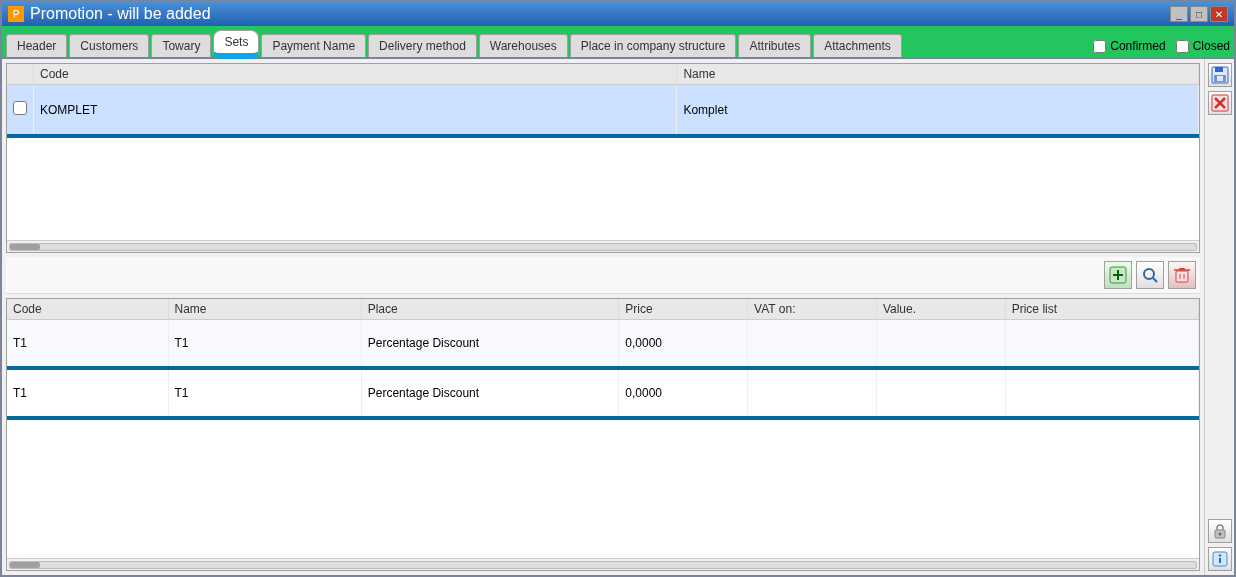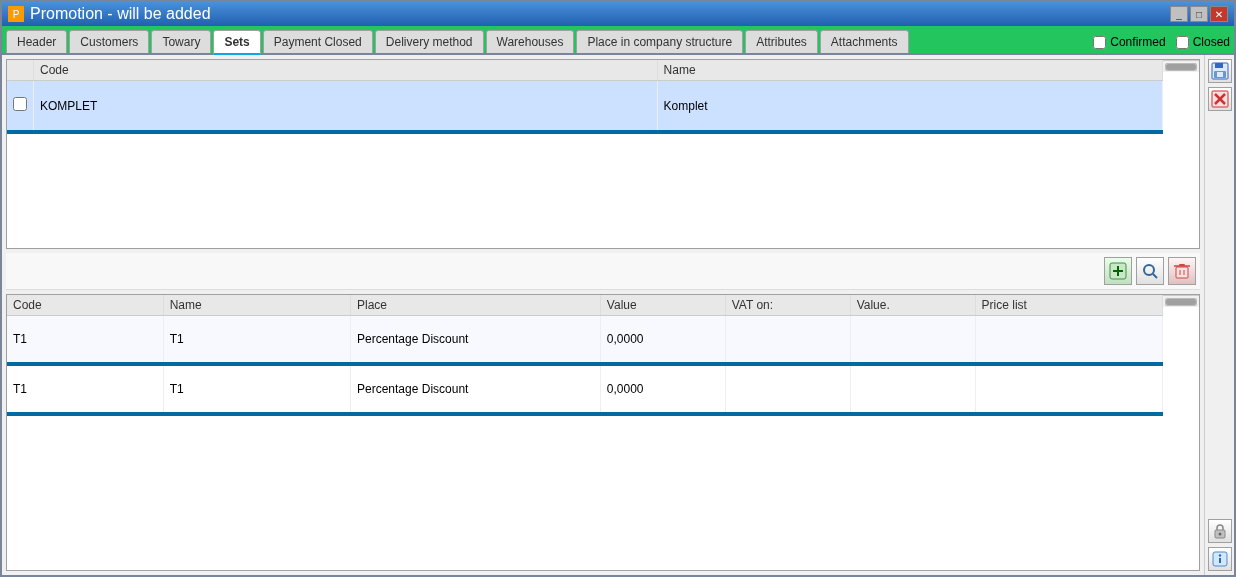--- a/index.html
+++ b/index.html
@@ -81,24 +81,25 @@
       border: 1px solid #a0a0a0;
       background: #ddd;
       cursor: pointer;
       margin-right: 2px;
       border-bottom: none;
       color: #333;
       border-radius: 3px 3px 0 0;
     }
     .tab.active {
       background: #fff;
-      border-bottom: 2px solid #0ea5e9;
+      border-bottom: 6px solid #0ea5e9;
       margin-bottom: -2px;
-      font-weight: bold;
+      font-weight: normal;
       z-index: 1;
+      border-radius: 8px;
     }
     .toolbar-right {
       margin-left: auto;
       display: flex;
       align-items: center;
       gap: 10px;
       padding-bottom: 4px;
     }
     .checkbox-label {
       display: flex;
@@ -146,21 +147,21 @@
     }
     .side-btn.save { color: #003399; }
     .side-btn.delete { color: #cc0000; }
     .side-btn.lock { color: #666; }
     .side-btn.info { color: #336699; }
     .panel {
       background: white;
       border: 1px solid #a0a0a0;
       overflow: hidden;
       display: flex;
-      flex-direction: row;
+      flex-direction: column;
     }
     .panel-top {
       flex: 0 0 auto;
       height: 190px;
     }
     .panel-bottom {
       flex: 1;
       min-height: 0;
     }
     .table-container {
@@ -259,21 +260,21 @@
       <div class="title-btn">□</div>
       <div class="title-btn close-btn">✕</div>
     </div>
   </div>
 
   <div class="tabs-row">
     <div class="tab">Header</div>
     <div class="tab">Customers</div>
     <div class="tab">Towary</div>
     <div class="tab active">Sets</div>
-    <div class="tab">Payment Closed</div>
+    <div class="tab">Payment Name</div>
     <div class="tab">Delivery method</div>
     <div class="tab">Warehouses</div>
     <div class="tab">Place in company structure</div>
     <div class="tab">Attributes</div>
     <div class="tab">Attachments</div>
     <div class="toolbar-right">
       <label class="checkbox-label">
         <input type="checkbox" style="">
         <span>Confirmed</span>
       </label>
@@ -341,21 +342,21 @@
       </div>
 
       <div class="panel panel-bottom">
         <div class="table-container">
           <table>
             <thead>
               <tr>
                 <th style="width:100px;">Code</th>
                 <th style="width:120px;">Name</th>
                 <th style="width:160px;">Place</th>
-                <th style="width:80px;">Value</th>
+                <th style="width:80px;">Price</th>
                 <th style="width:80px;">VAT on:</th>
                 <th style="width:80px;">Value.</th>
                 <th style="width:120px;">Price list</th>
               </tr>
             </thead>
             <tbody>
               <tr>
                 <td>T1</td>
                 <td>T1</td>
                 <td>Percentage Discount</td>

